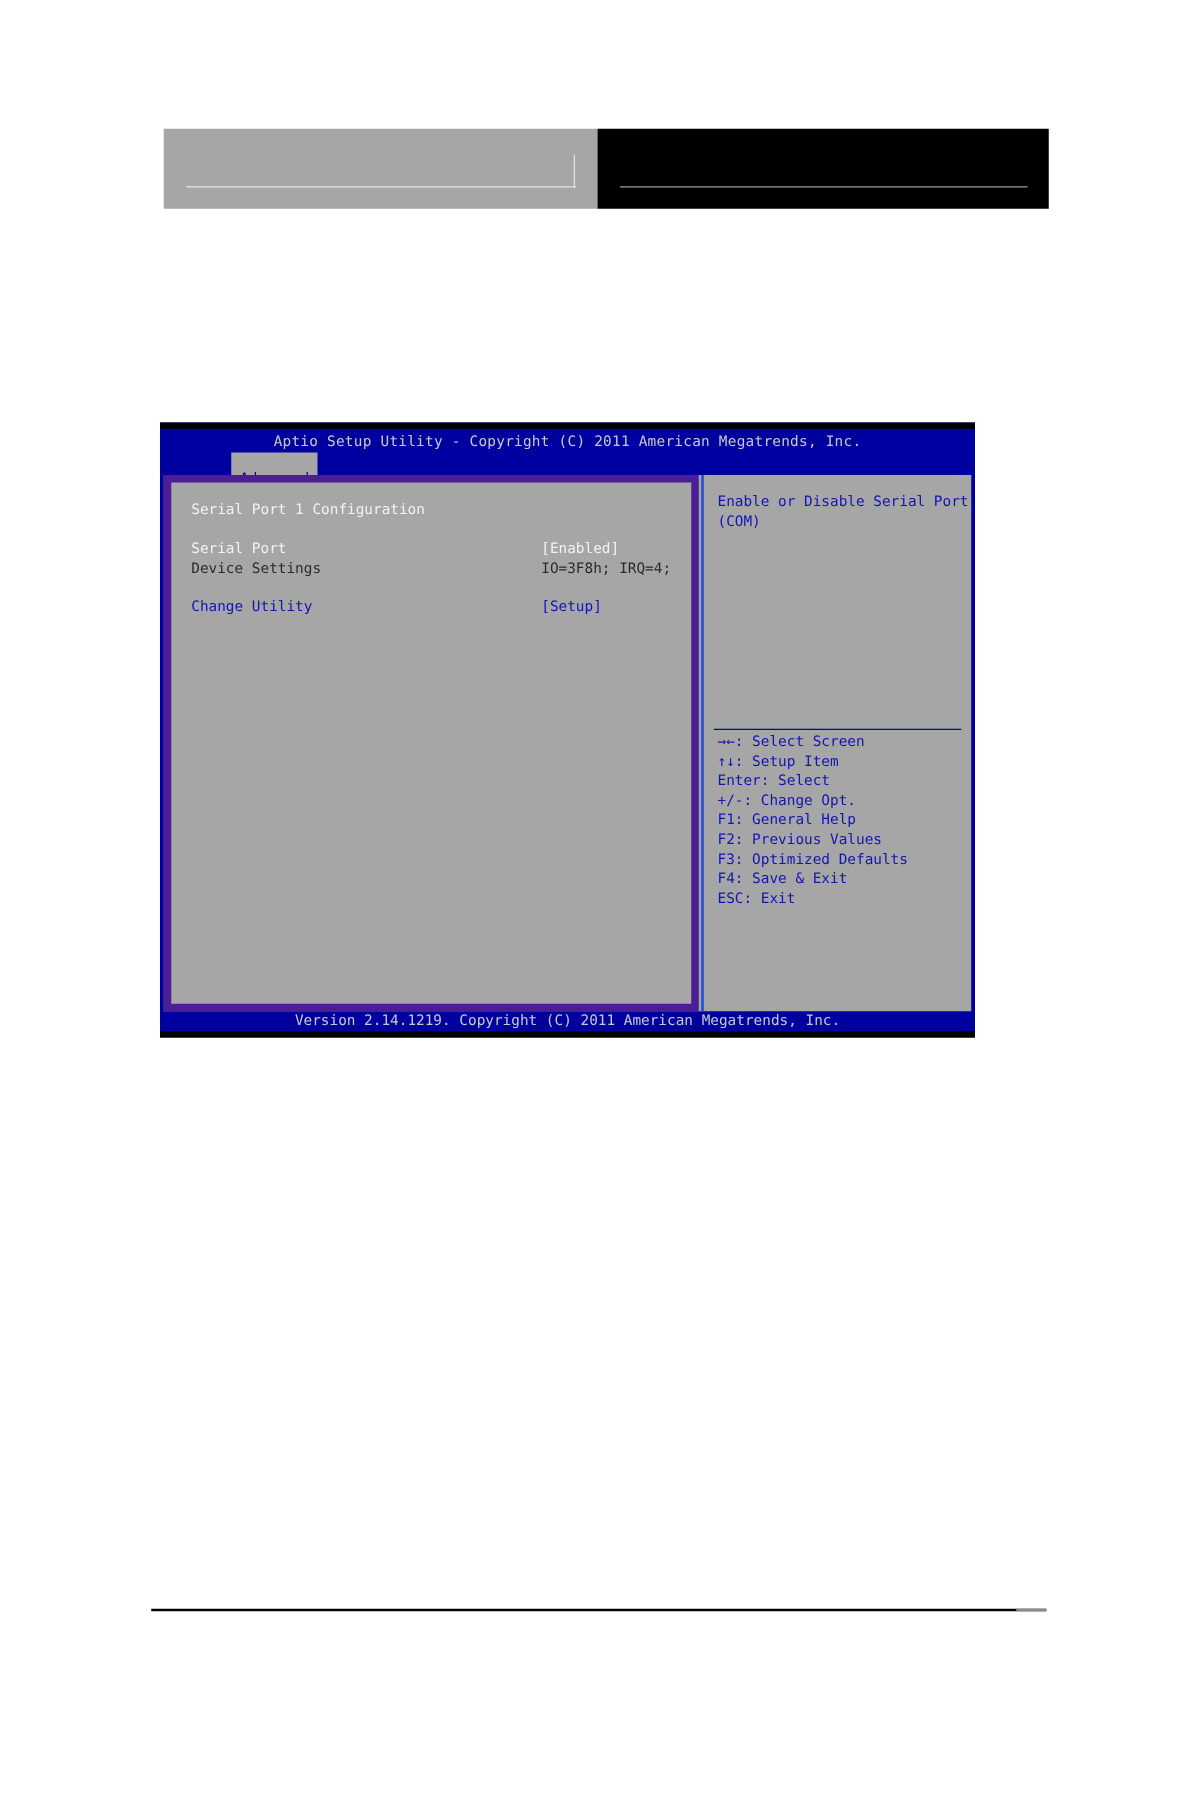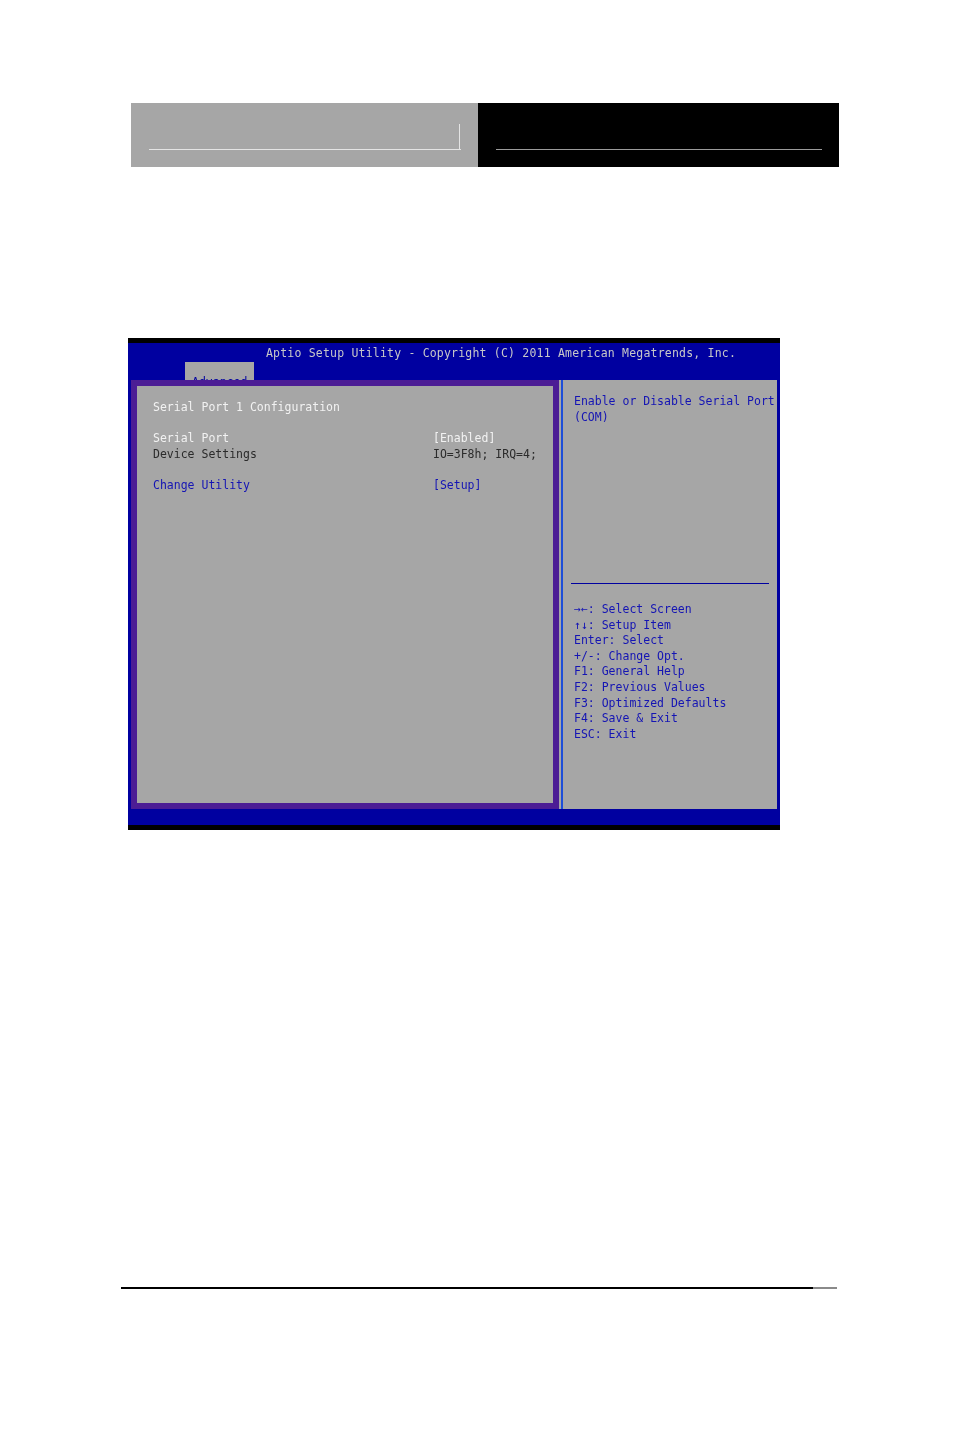--- a/index.html
+++ b/index.html
@@ -82,21 +82,20 @@
   }
   .bios-title {
     position: absolute;
     left: 0;
     top: 8px;
     width: 652px;
     text-align: center;
     color: #c8c8c8;
     letter-spacing: 0.2px;
     white-space: nowrap;
-    margin-left: 47px;
   }
   .bios-tabbar {
     position: absolute;
     left: 0;
     top: 24px;
     width: 652px;
     height: 16px;
   }
   .bios-tab-active {
     position: absolute;
@@ -184,21 +183,21 @@
     position: absolute;
     left: 8px;
     top: 203px;
     width: 198px;
     height: 1px;
     background: #0000a0;
   }
   .nav-keys {
     position: absolute;
     left: 11px;
-    top: 222px;
+    top: 206px;
     width: 200px;
     color: #1414b4;
   }
   .nav-line { white-space: nowrap; }
 
   .bios-footer {
     position: absolute;
     left: 0;
     bottom: 5px;
     width: 652px;
@@ -299,18 +298,19 @@
         <div class="nav-line">F1: General Help</div>
         <div class="nav-line">F2: Previous Values</div>
         <div class="nav-line">F3: Optimized Defaults</div>
         <div class="nav-line">F4: Save &amp; Exit</div>
         <div class="nav-line">ESC: Exit</div>
       </div>
 
     </div>
   </div>
 
+  <div class="bios-footer">Version 2.14.1219. Copyright (C) 2011 American Megatrends, Inc.</div>
 
   <div class="bios-bottombar"></div>
 </div>
 
 <div id="page-bottom-rule"></div>
 <div id="page-bottom-rule-tail"></div>
 
 </body></html>

